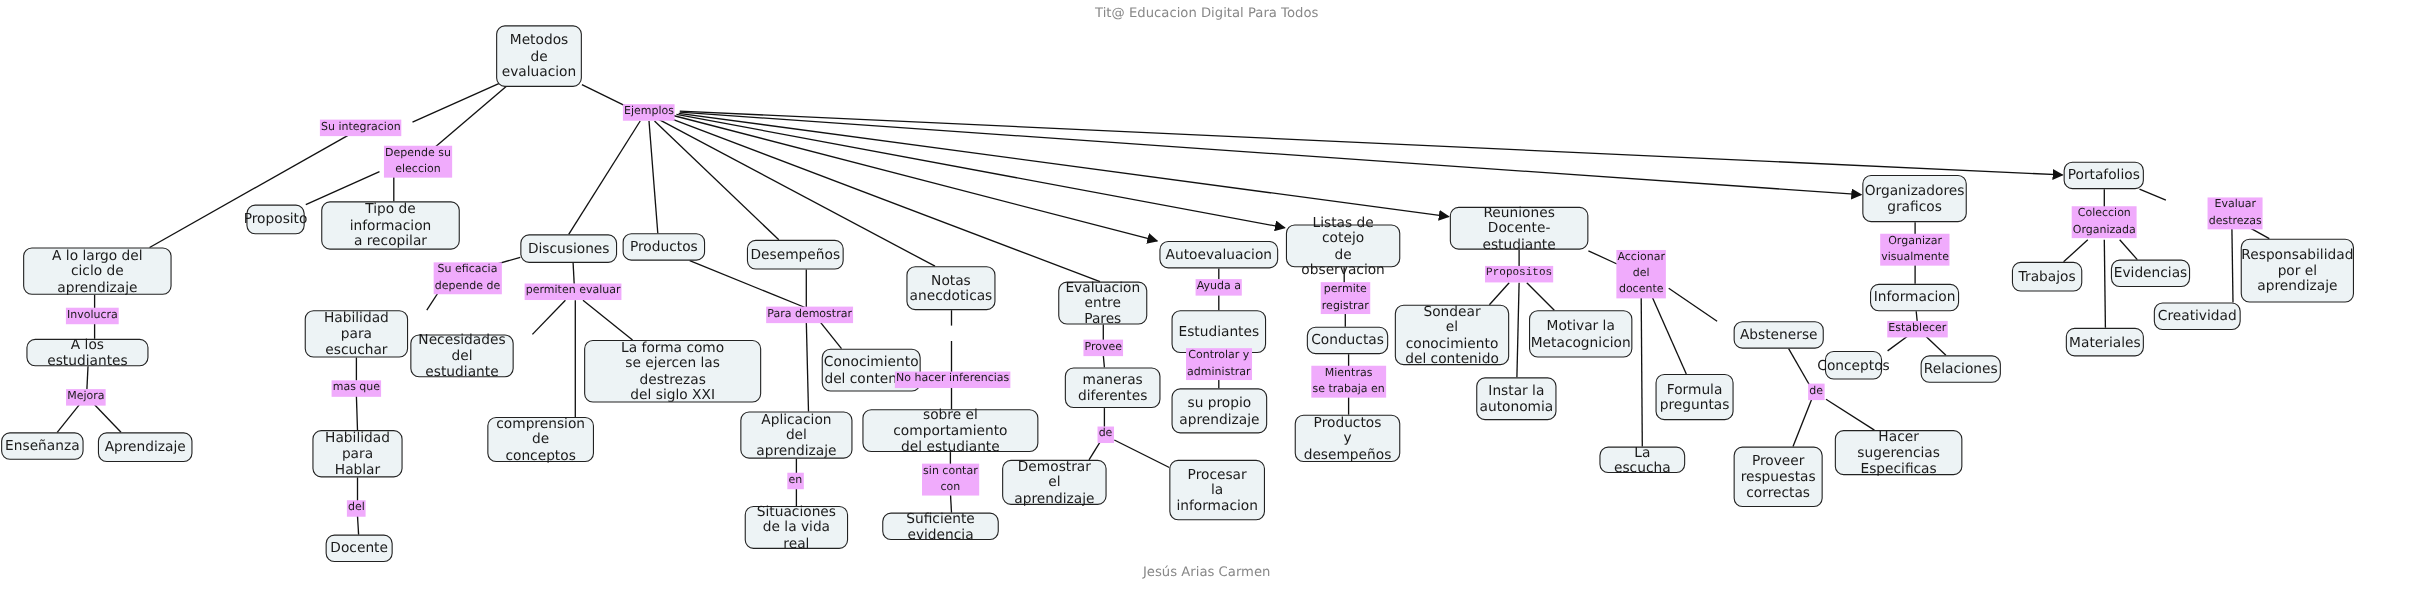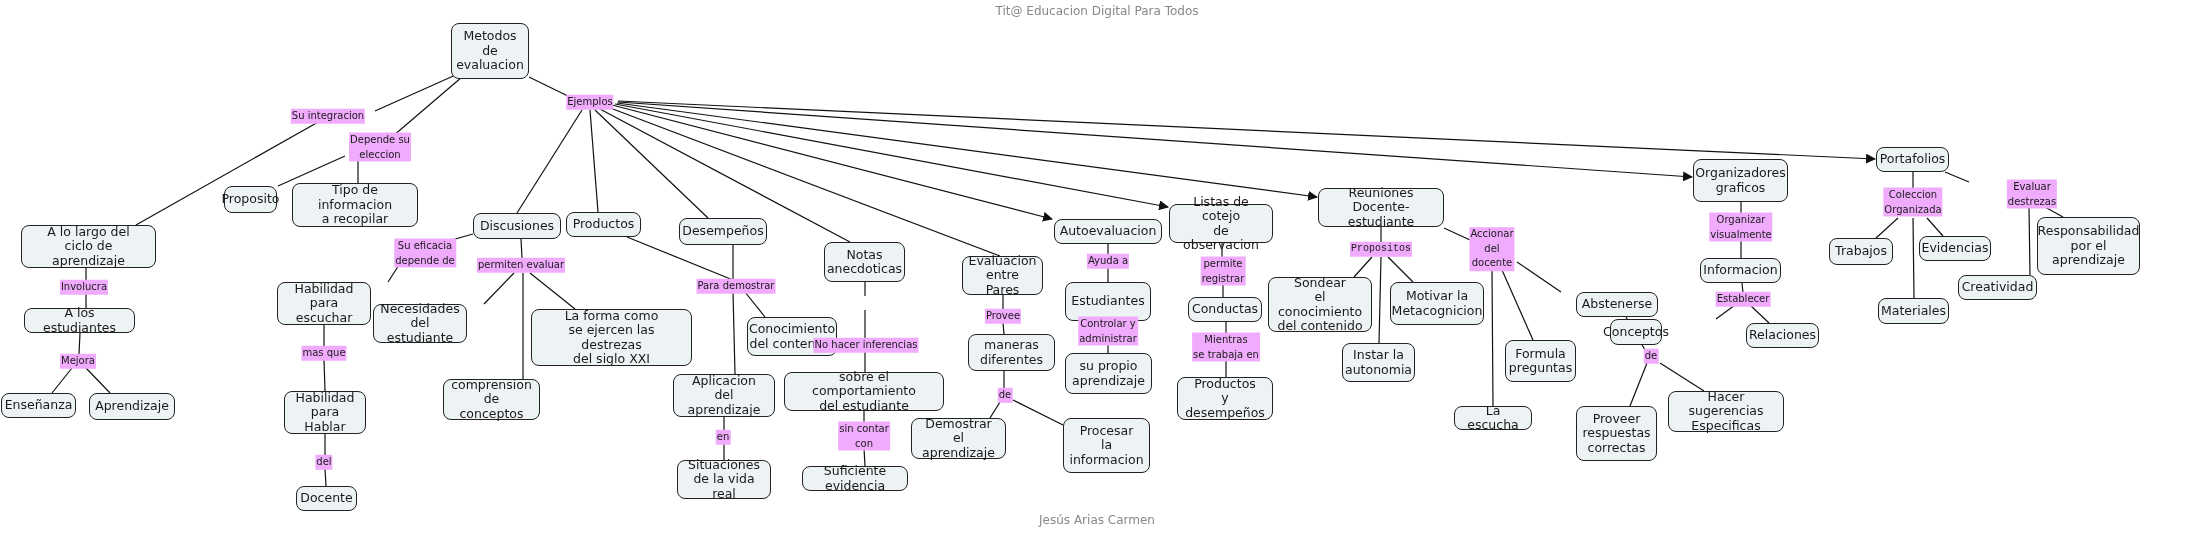--- a/index.html
+++ b/index.html
@@ -188,21 +188,21 @@
 <div class="node" style="left:1576px; top:292px; width:82px; height:25px;">Abstenerse</div>
 <div class="node" style="left:1576px; top:406px; width:81px; height:55px;">Proveer
 respuestas
 correctas</div>
 <div class="node" style="left:1668px; top:391px; width:116px; height:41px;">Hacer sugerencias
 Especificas</div>
 
 <div class="node" style="left:1693px; top:159px; width:95px; height:43px;">Organizadores
 graficos</div>
 <div class="node" style="left:1700px; top:258px; width:81px; height:25px;">Informacion</div>
-<div class="node" style="left:1610px; top:319px; width:52px; height:26px;">Conceptos</div>
+<div class="node" style="left:1659px; top:319px; width:52px; height:26px;">Conceptos</div>
 <div class="node" style="left:1746px; top:323px; width:73px; height:25px;">Relaciones</div>
 
 <div class="node" style="left:1876px; top:147px; width:73px; height:25px;">Portafolios</div>
 <div class="node" style="left:1829px; top:238px; width:64px; height:27px;">Trabajos</div>
 <div class="node" style="left:1919px; top:236px; width:72px; height:25px;">Evidencias</div>
 <div class="node" style="left:1878px; top:298px; width:71px; height:26px;">Materiales</div>
 <div class="node" style="left:1958px; top:275px; width:79px; height:25px;">Creatividad</div>
 <div class="node" style="left:2037px; top:217px; width:103px; height:58px;">Responsabilidad
 por el
 aprendizaje</div>

